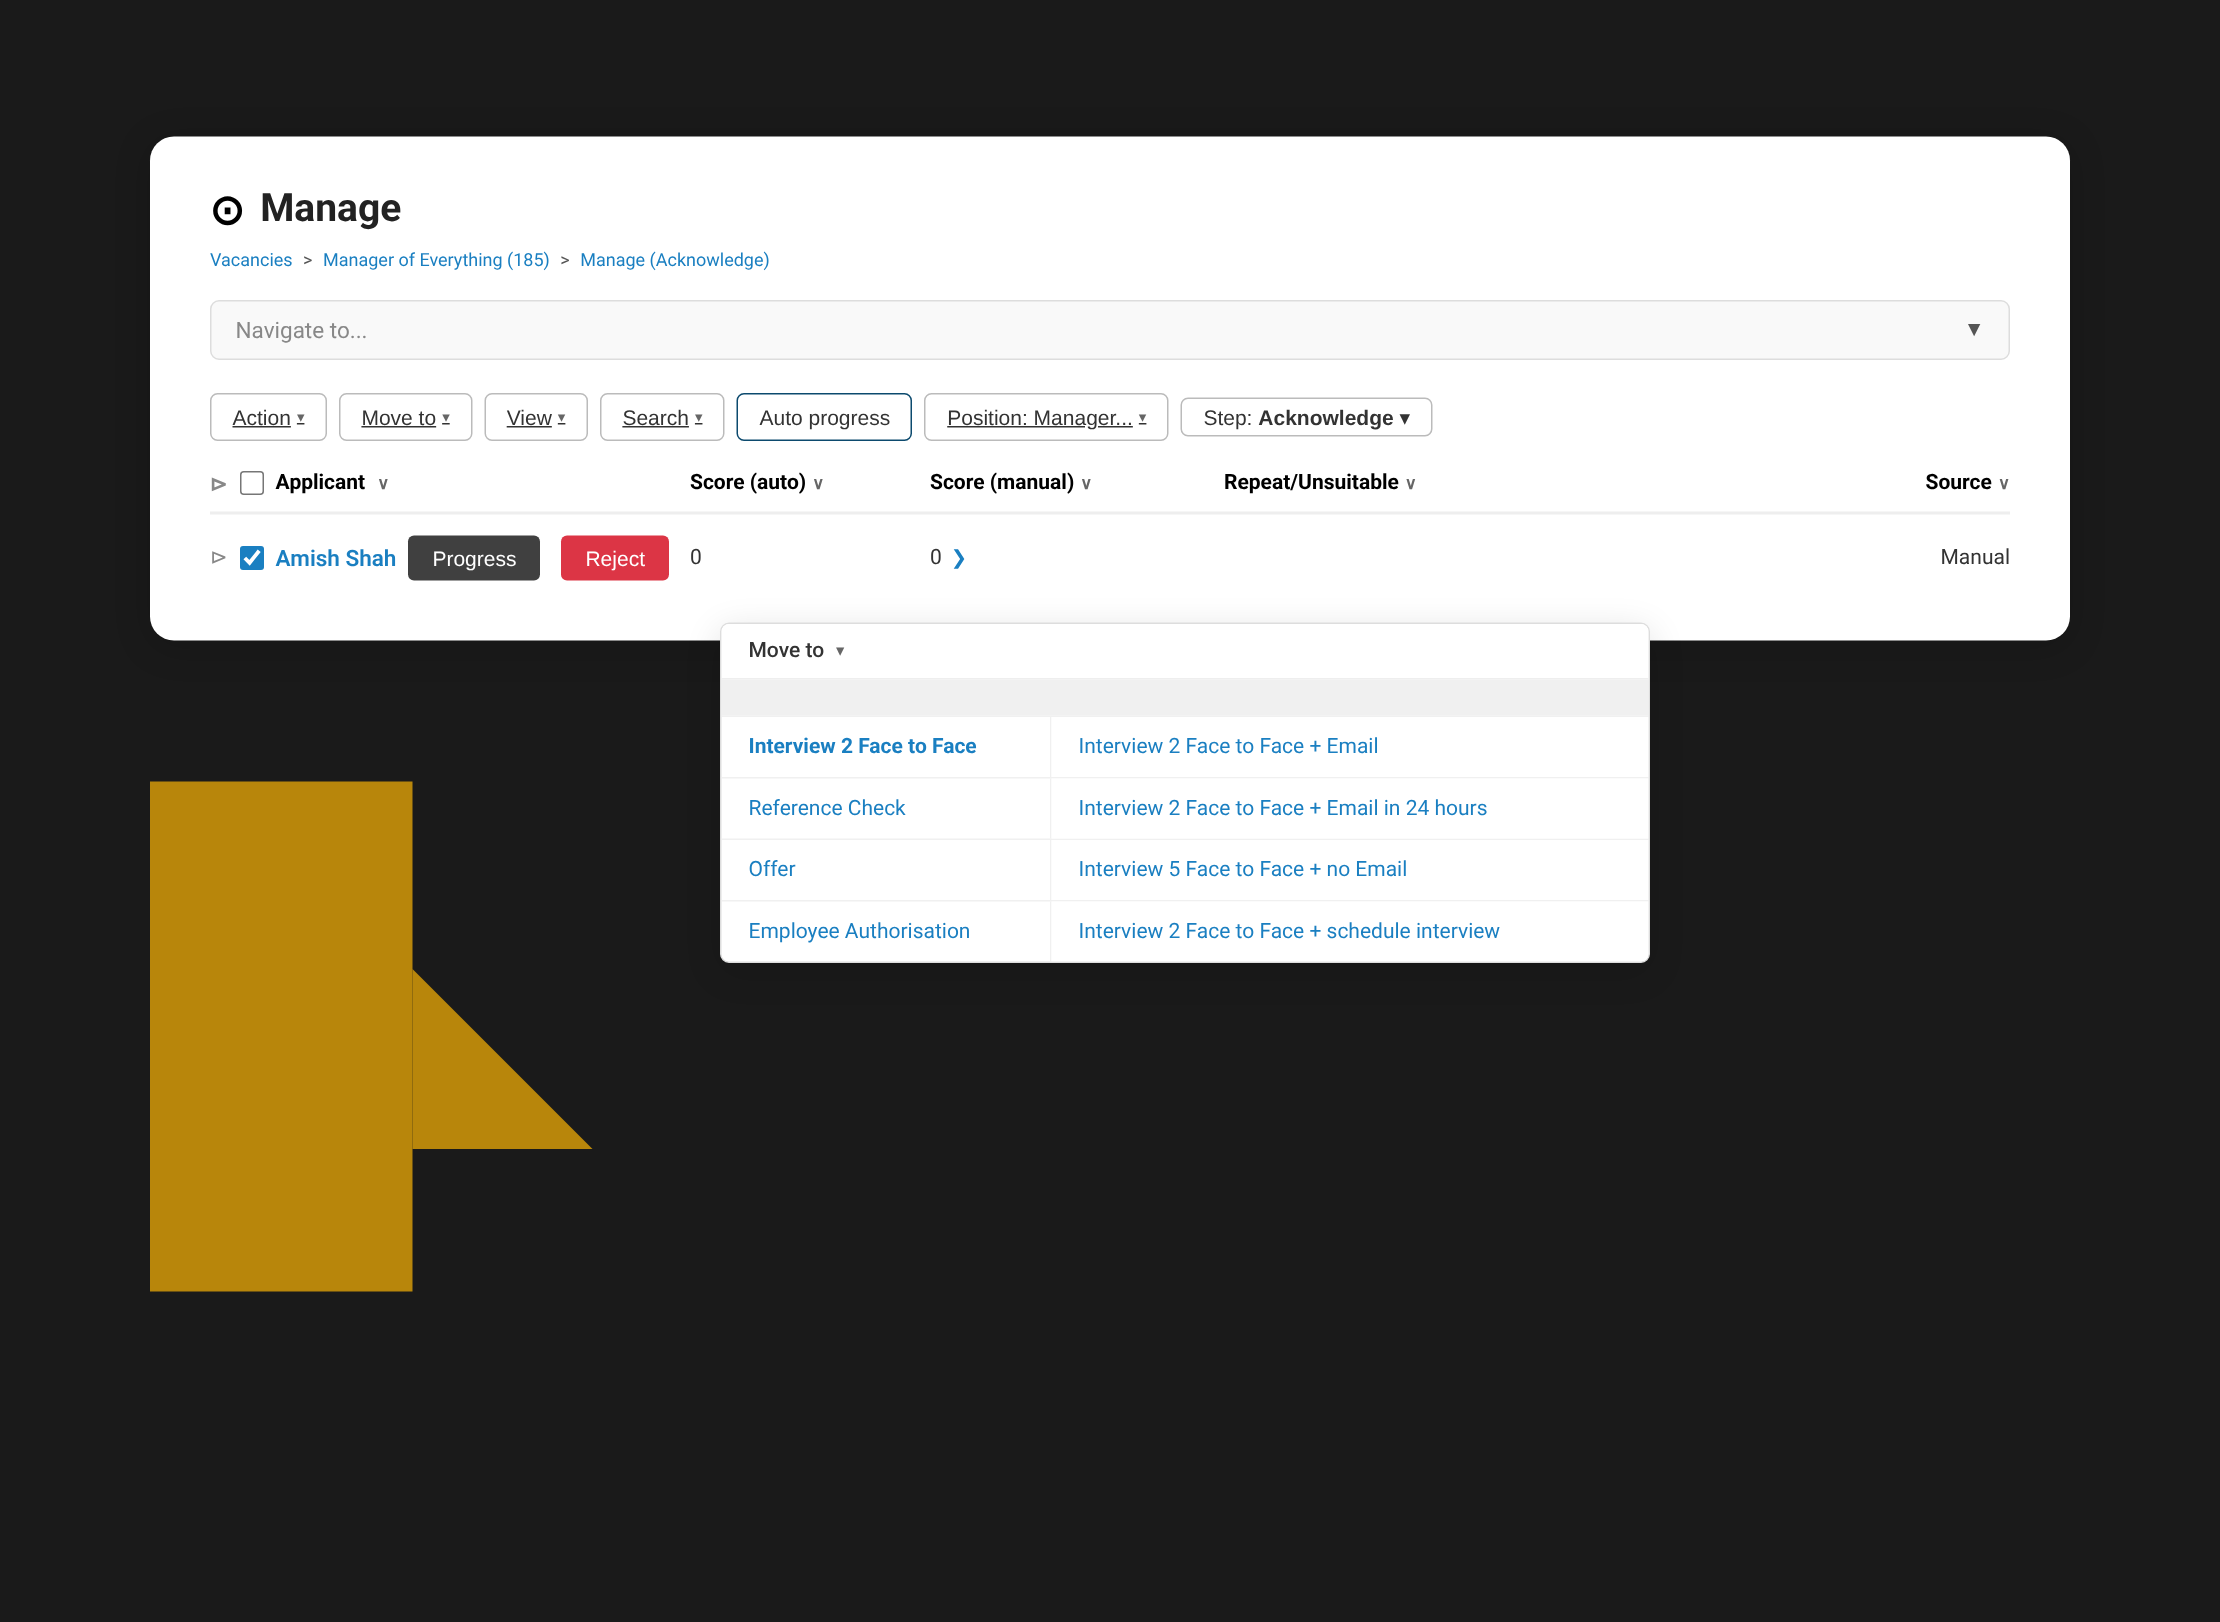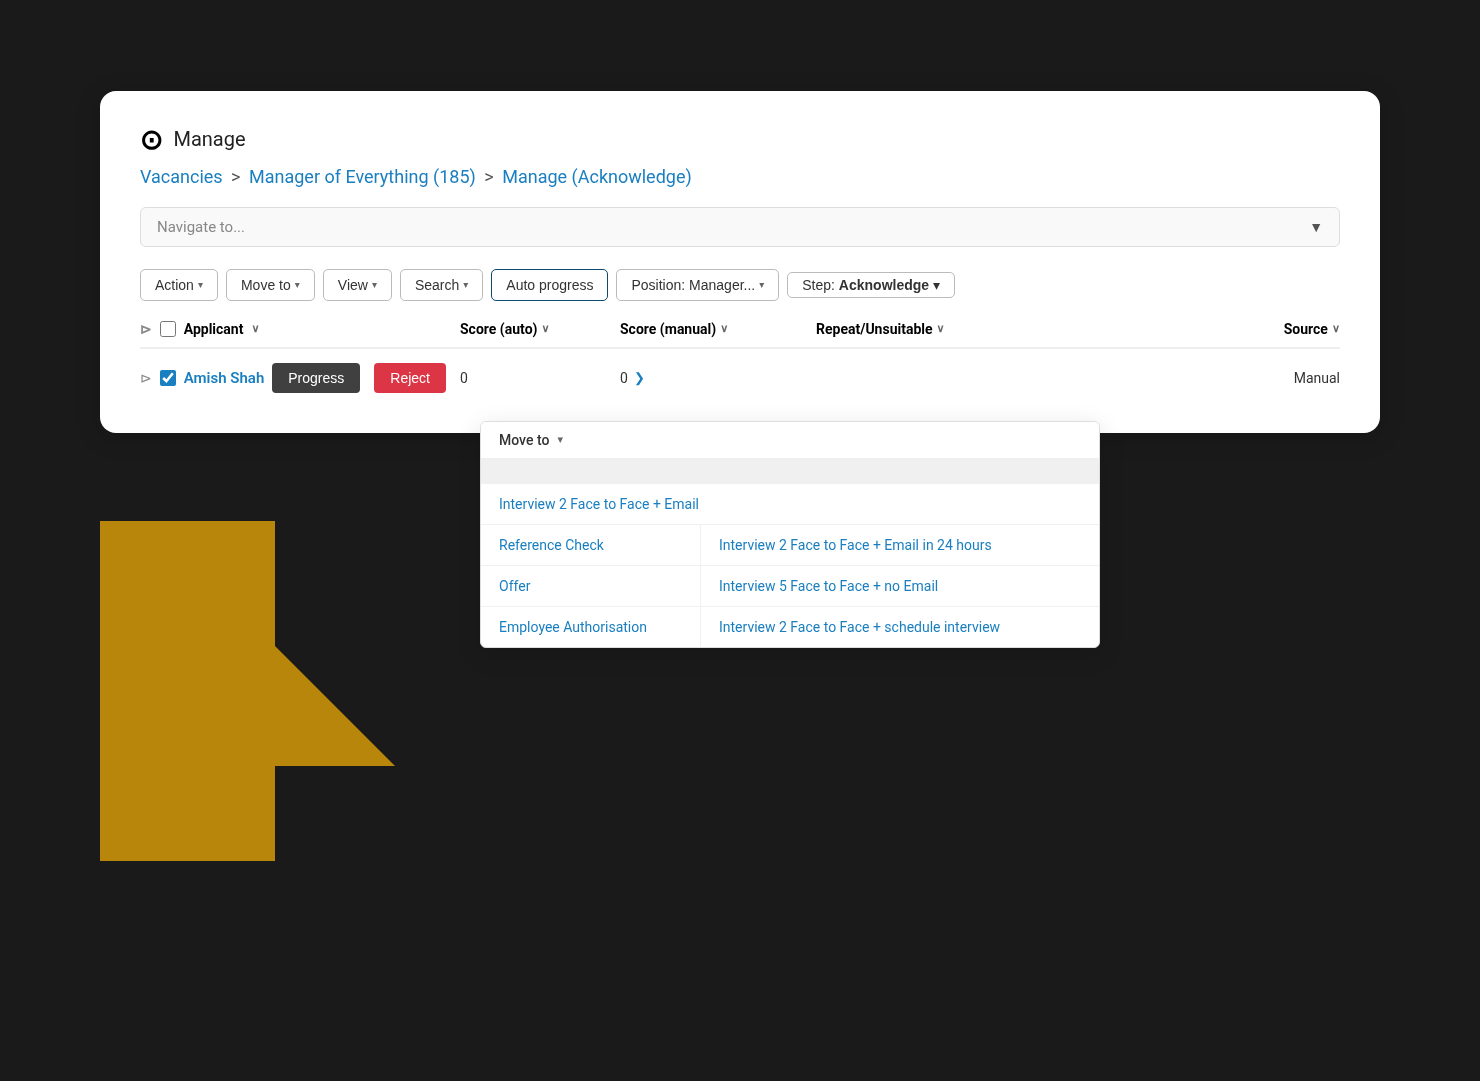--- a/index.html
+++ b/index.html
@@ -51,27 +51,27 @@
       display: flex;
       align-items: center;
       margin-bottom: 10px;
     }
     .manage-icon {
       font-size: 28px;
       margin-right: 10px;
       font-weight: 700;
     }
     .page-title {
-      font-size: 20px;
-      font-weight: 400;
+      font-size: 26px;
+      font-weight: 700;
       color: #222;
     }
     .breadcrumb {
       color: #1a7fc1;
-      font-size: 18px;
+      font-size: 12px;
       margin-bottom: 20px;
     }
     .breadcrumb a {
       color: #1a7fc1;
       text-decoration: none;
     }
     .breadcrumb span { color: #555; margin: 0 4px; }
     .navigate-row {
       display: flex;
       align-items: center;
@@ -100,20 +100,21 @@
       background: #fff;
       border-radius: 5px;
       padding: 7px 14px;
       font-size: 14px;
       cursor: pointer;
       display: flex;
       align-items: center;
       gap: 4px;
       color: #333;
       white-space: nowrap;
+      text-decoration: underline;
     }
     .toolbar-btn .arrow { font-size: 10px; color: #666; }
     .auto-progress-btn {
       border: 1px solid #0c4a6e;
       background: #fff;
       border-radius: 5px;
       padding: 7px 14px;
       font-size: 14px;
       cursor: pointer;
       color: #333;
@@ -425,20 +426,21 @@
           <span style="font-size:11px;color:#666;">▾</span>
         </div>
 
         <div class="dropdown-rows">
 
           <div class="dropdown-row active-row">
             <div class="right-cell"></div>
           </div>
 
           <div class="dropdown-row bold-row">
+            <div class="left-cell" style="font-weight:700;">Interview 2 Face to Face</div>
             <div class="right-cell">Interview 2 Face to Face + Email</div>
           </div>
 
           <div class="dropdown-row">
             <div class="left-cell">Reference Check</div>
             <div class="right-cell">Interview 2 Face to Face + Email in 24 hours</div>
           </div>
 
           <div class="dropdown-row">
             <div class="left-cell">Offer</div>

